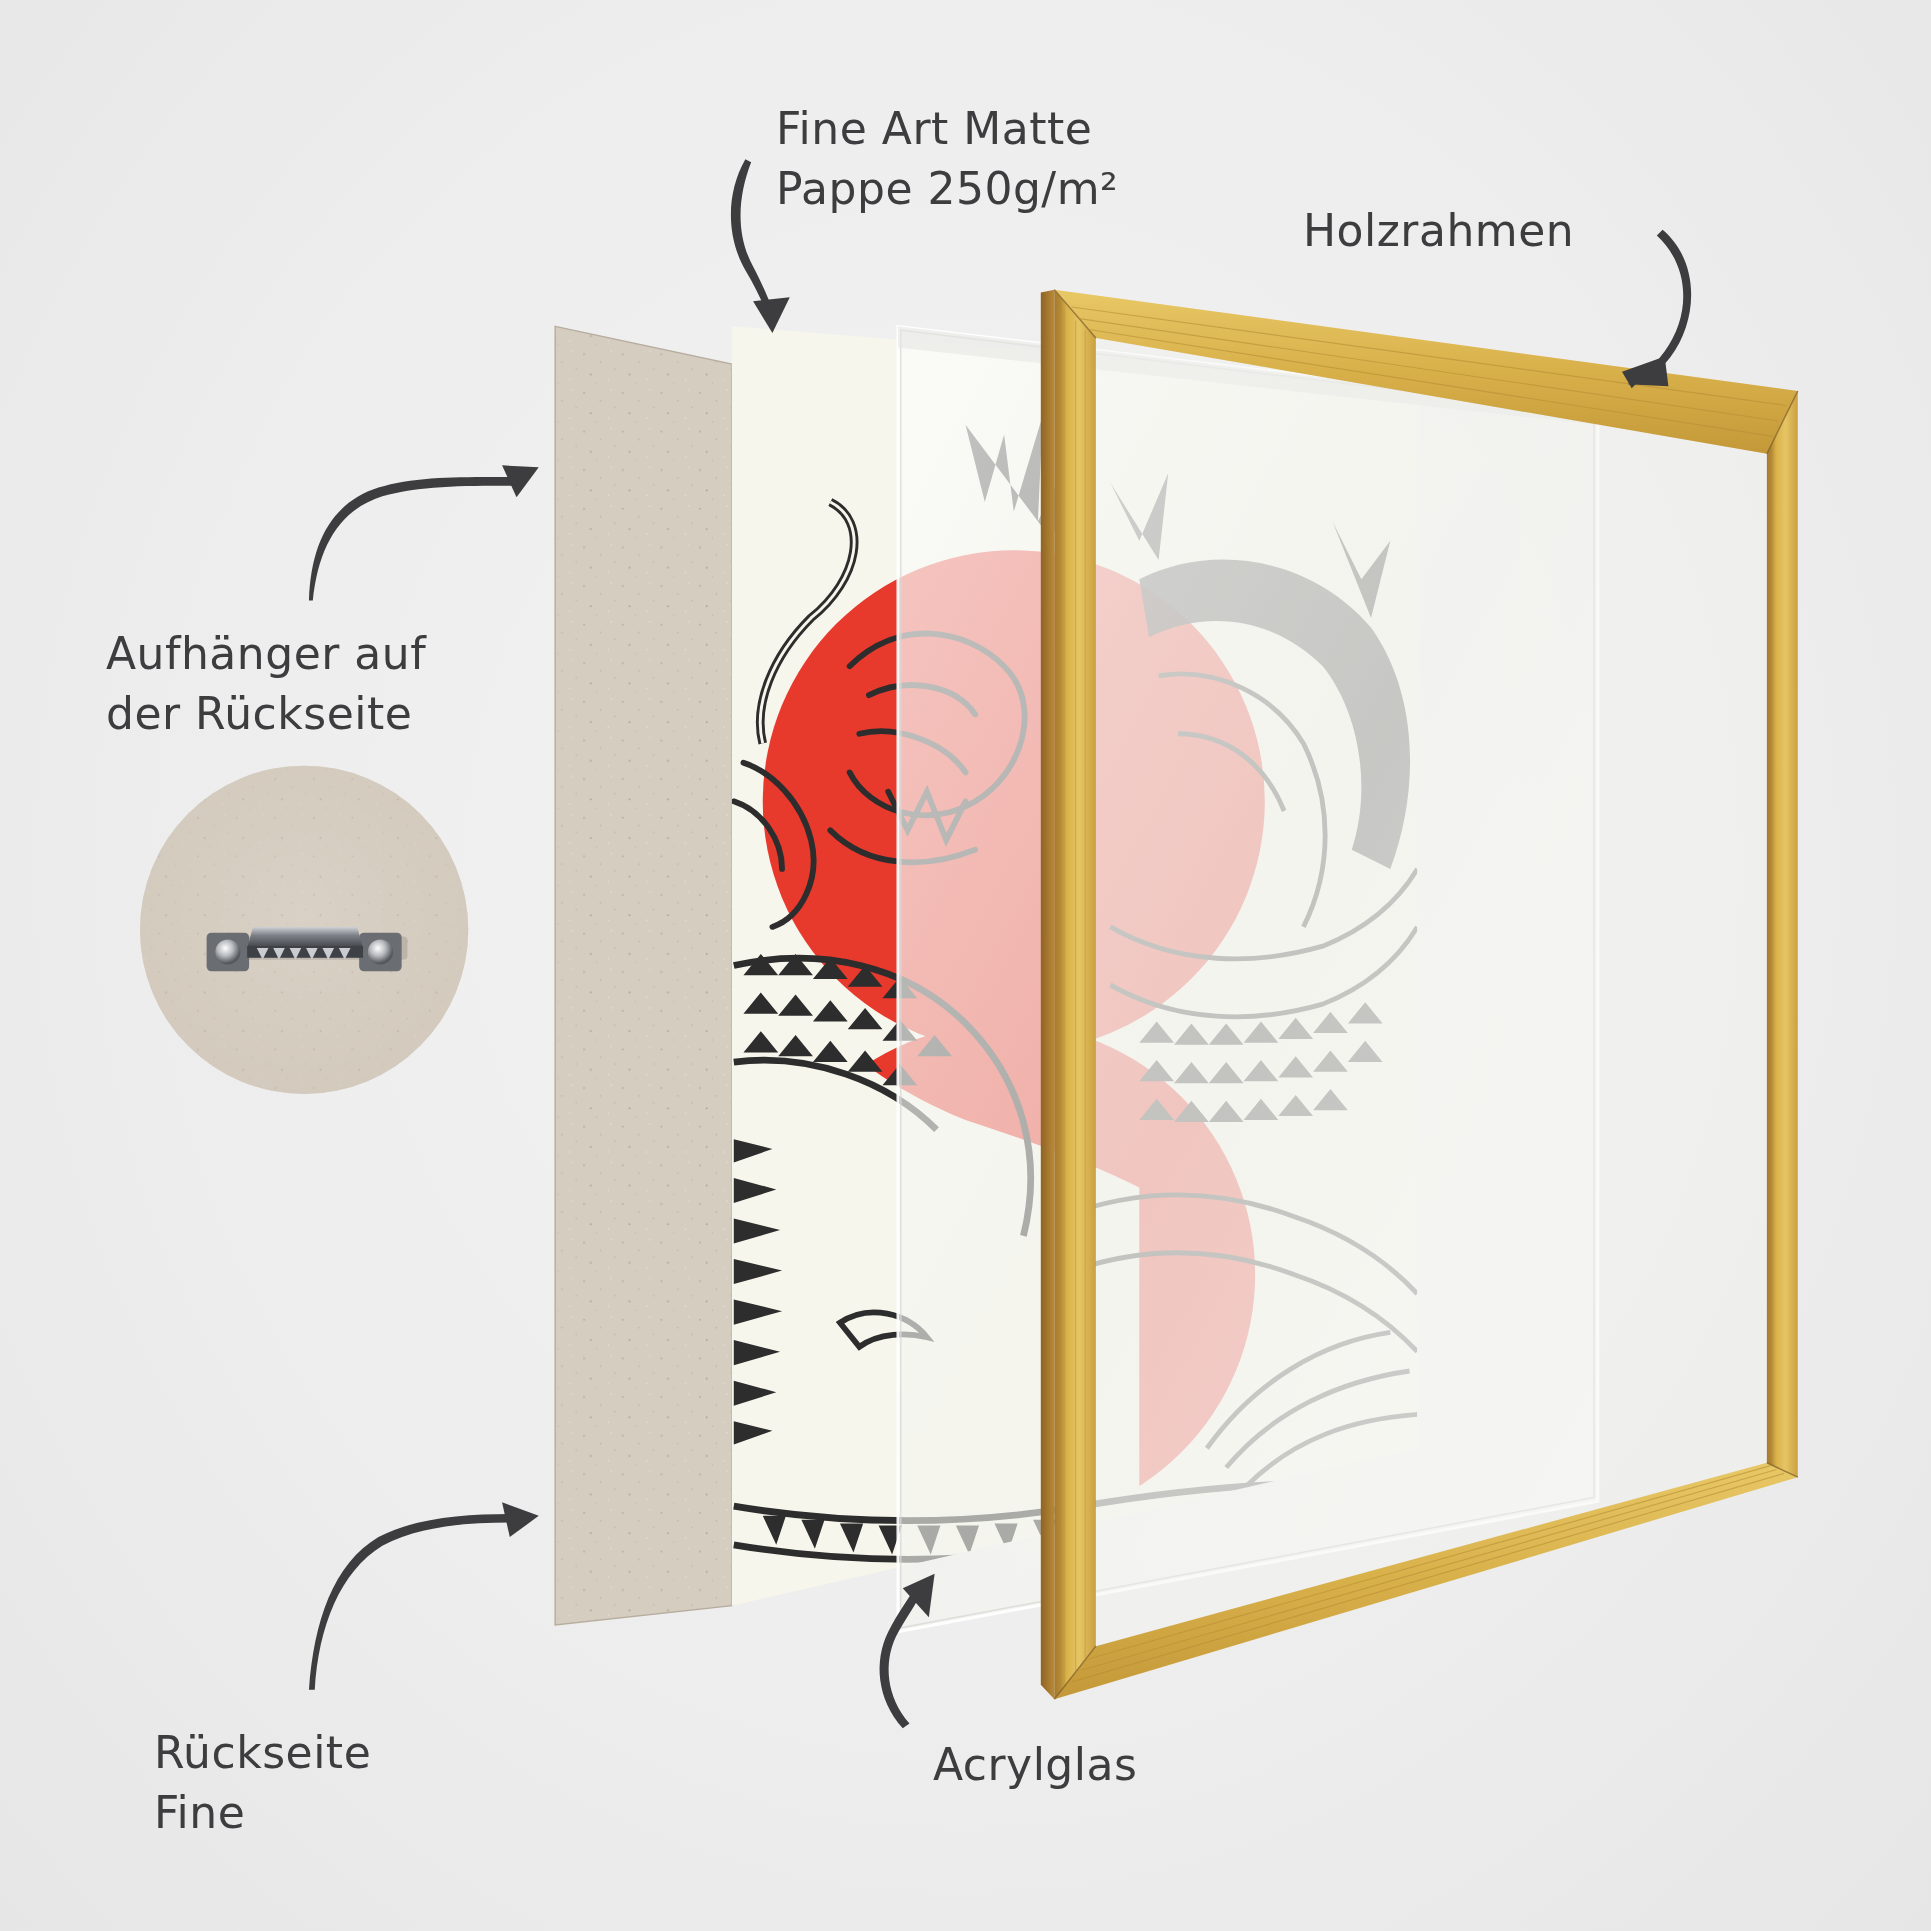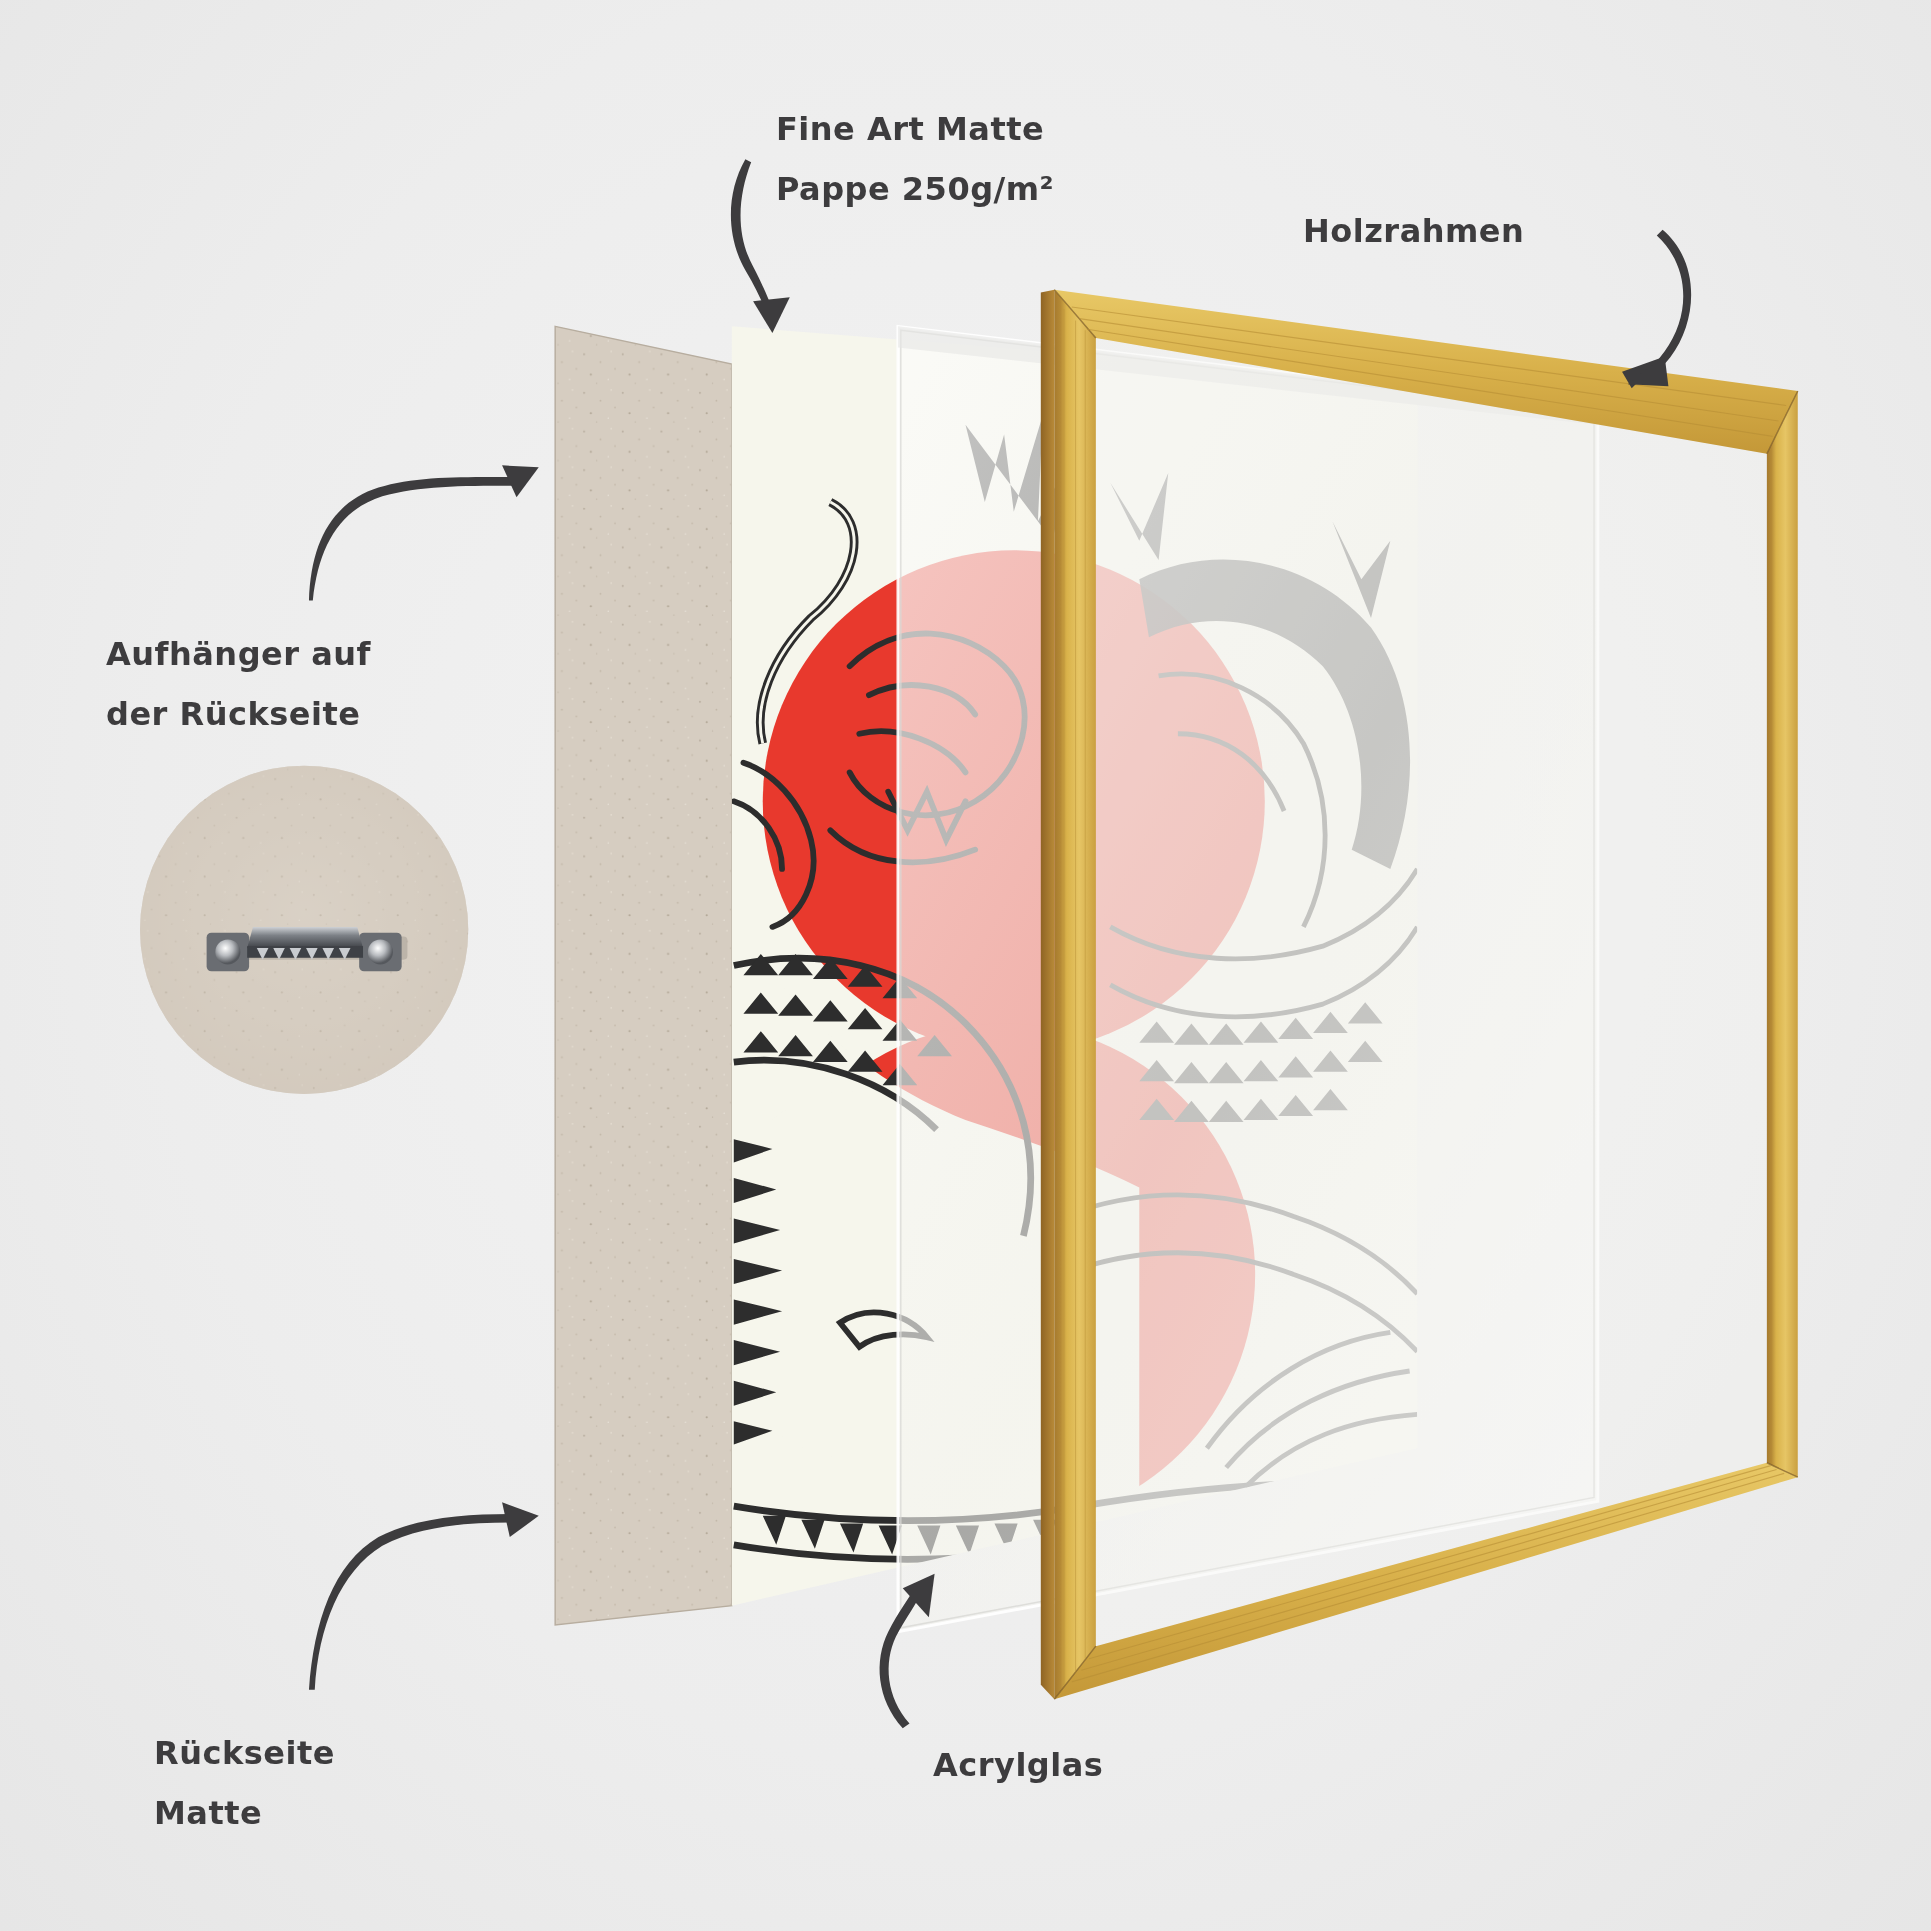--- a/index.html
+++ b/index.html
@@ -18,22 +18,22 @@
       background: radial-gradient(ellipse at 50% 45%, #f3f3f3 0%, #ededed 60%, #e6e6e6 100%);
     }
     .stage > svg.scene {
       position: absolute;
       left: 0; top: 0;
       width: 1931px; height: 1931px;
     }
     .label {
       position: absolute;
       color: #3d3c3e;
-      font-weight: bold;
-      font-size: 32px;
+      font-weight: normal;
+      font-size: 44px;
       line-height: 60px;
       letter-spacing: 0.5px;
       white-space: nowrap;
     }
     .label.center { }
     .label .line { display: block; }
 
     #label-paper   { left: 776px;  top: 99px; }
     #label-frame   { left: 1303px; top: 164px; margin-top: 37px; }
     #label-hanger  { left: 106px;  top: 624px; width: 406px; }
@@ -300,21 +300,21 @@
     <span class="line">Holzrahmen</span>
   </div>
 
   <div id="label-hanger" class="label center">
     <span class="line">Aufhänger auf</span>
     <span class="line">der Rückseite</span>
   </div>
 
   <div id="label-board" class="label center">
     <span class="line">Rückseite</span>
-    <span class="line">Matte</span>
+    <span class="line">Fine</span>
   </div>
 
   <div id="label-glass" class="label">
     <span class="line">Acrylglas</span>
   </div>
 
 </div>
 
 
 </body></html>

